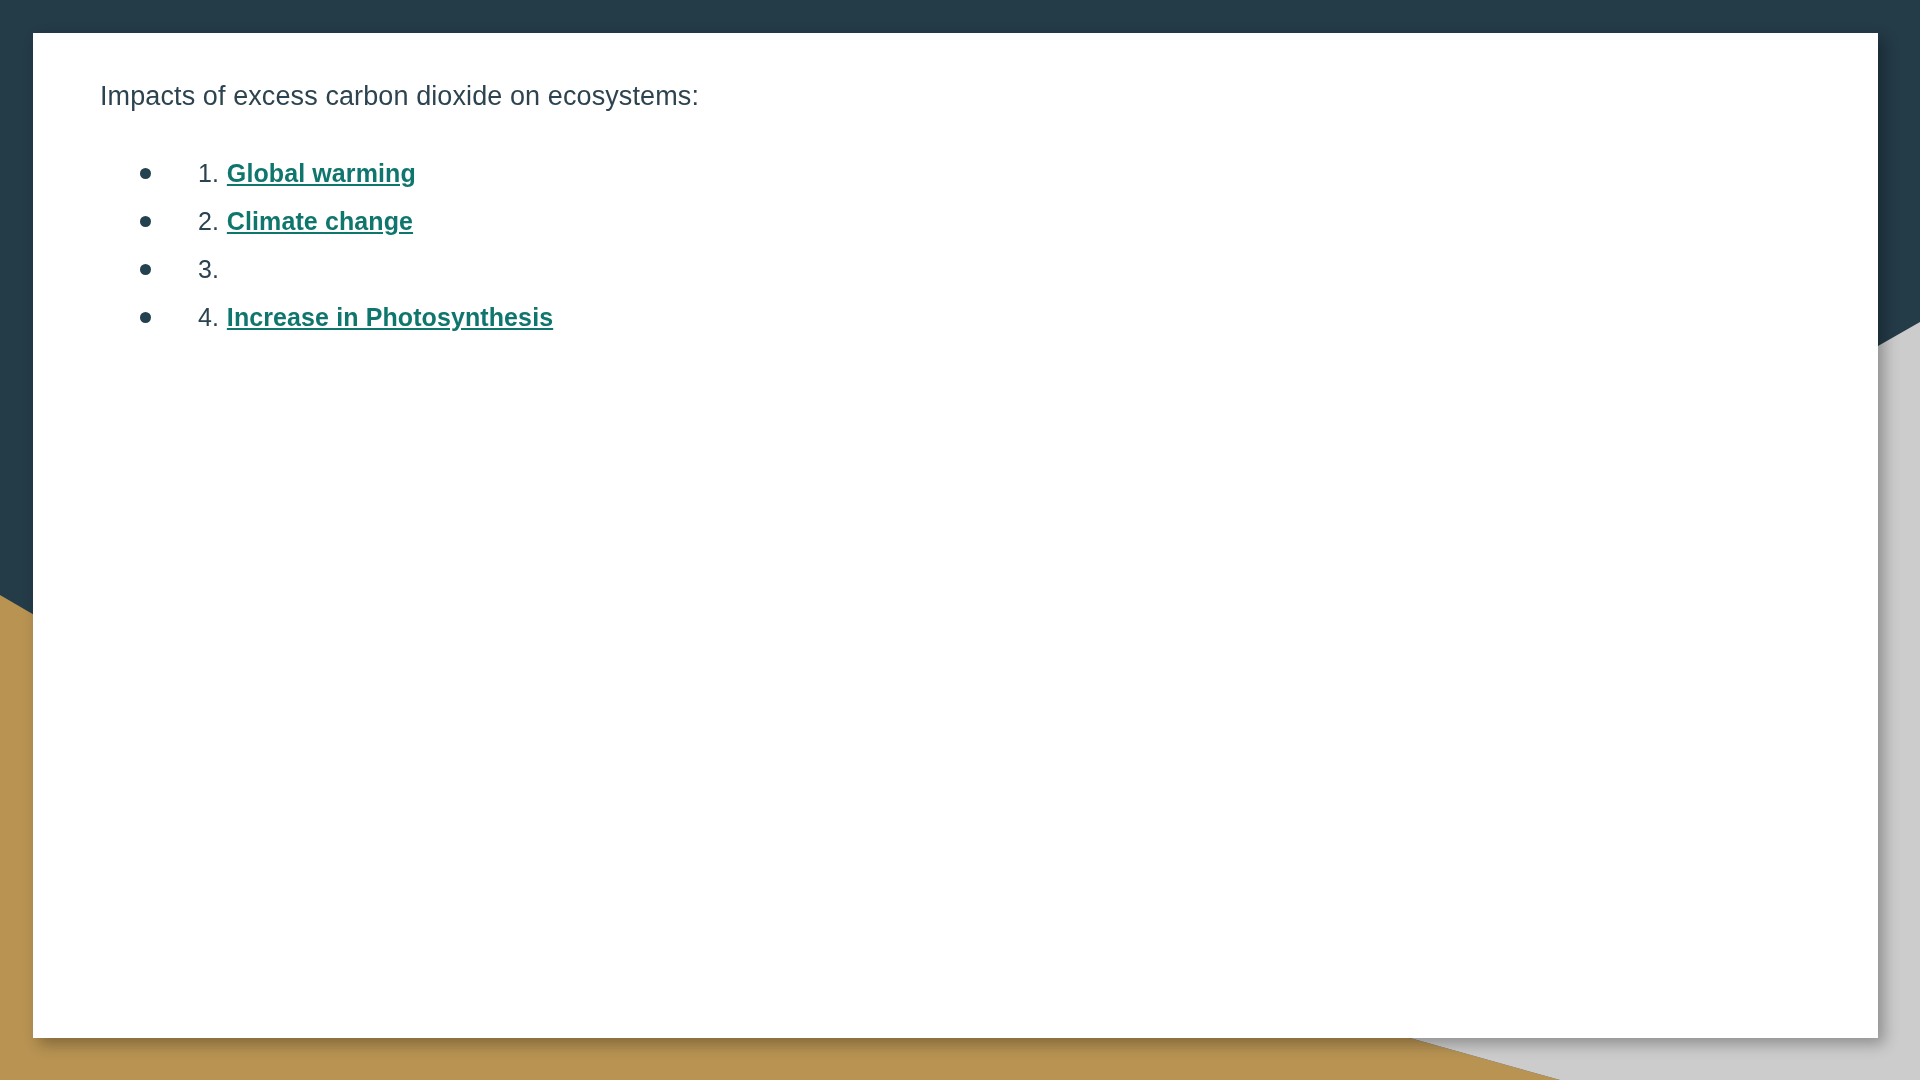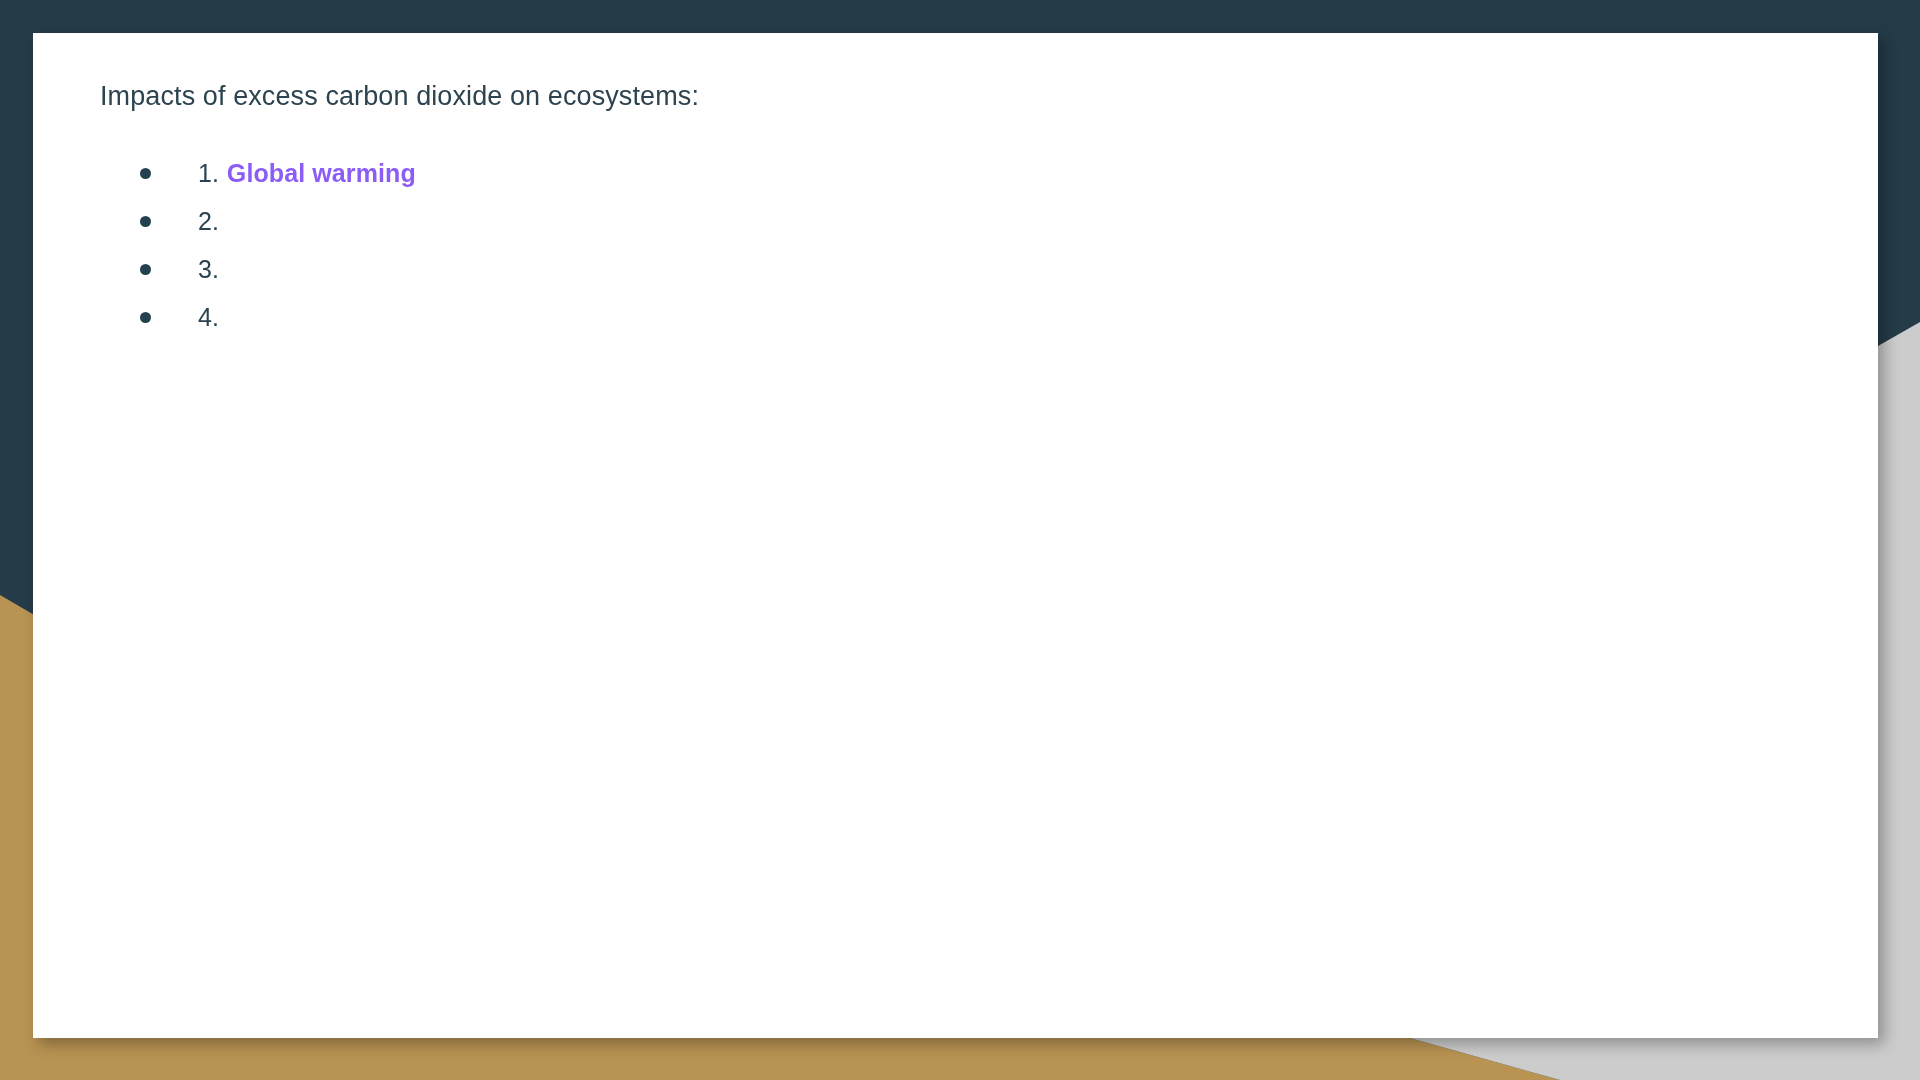--- a/index.html
+++ b/index.html
@@ -91,22 +91,23 @@
     font-size: 25px;
     font-weight: 400;
     color: #2b4350;
   }
 
   .bullet-text {
     flex: 0 0 auto;
     margin-left: 8px;
     font-size: 25px;
     font-weight: 700;
-    color: #8b5cf6;
+    color: #0f766e;
     letter-spacing: 0.1px;
+    text-decoration: underline;
   }
 </style>
 </head>
 <body>
 
 <div id="slide-root">
 
   <svg class="bg-layer" viewBox="0 0 1920 1080" preserveAspectRatio="none">
 
     <rect x="0" y="0" width="1920" height="1080" fill="#243b48"></rect>
@@ -127,28 +128,30 @@
 
         <li class="bullet-item">
           <span class="bullet-marker"></span>
           <span class="bullet-number">1.</span>
           <span class="bullet-text">Global warming</span>
         </li>
 
         <li class="bullet-item">
           <span class="bullet-marker"></span>
           <span class="bullet-number">2.</span>
+          <span class="bullet-text">Climate change</span>
         </li>
 
         <li class="bullet-item">
           <span class="bullet-marker"></span>
           <span class="bullet-number">3.</span>
         </li>
 
         <li class="bullet-item">
           <span class="bullet-marker"></span>
           <span class="bullet-number">4.</span>
+          <span class="bullet-text">Increase in Photosynthesis</span>
         </li>
 
       </ul>
     </div>
   </div>
 </div>
 
 </body></html>

